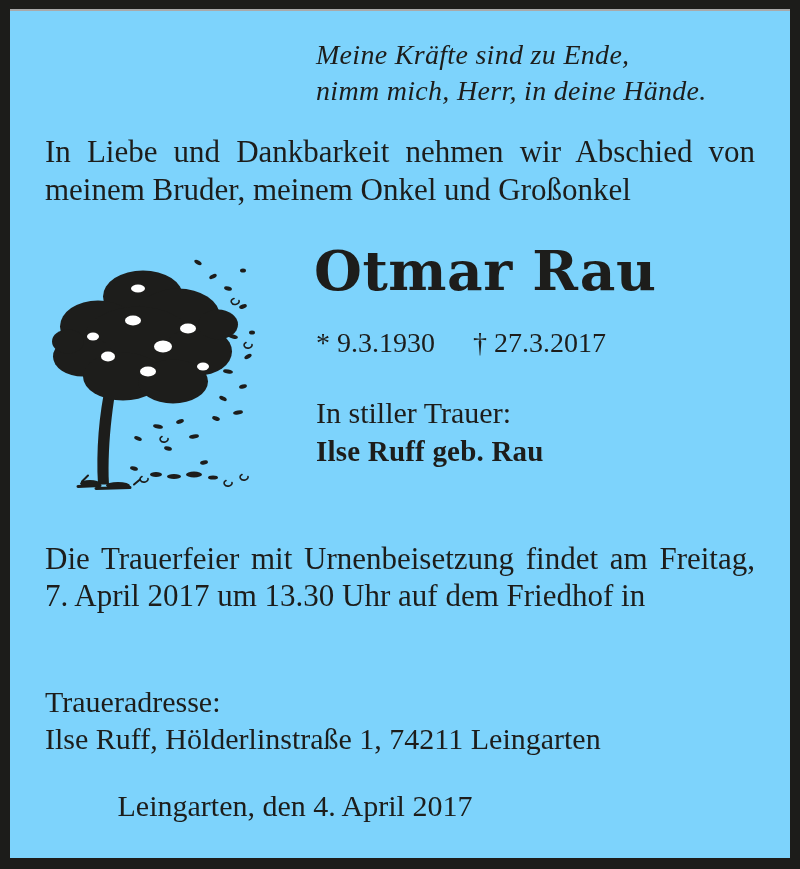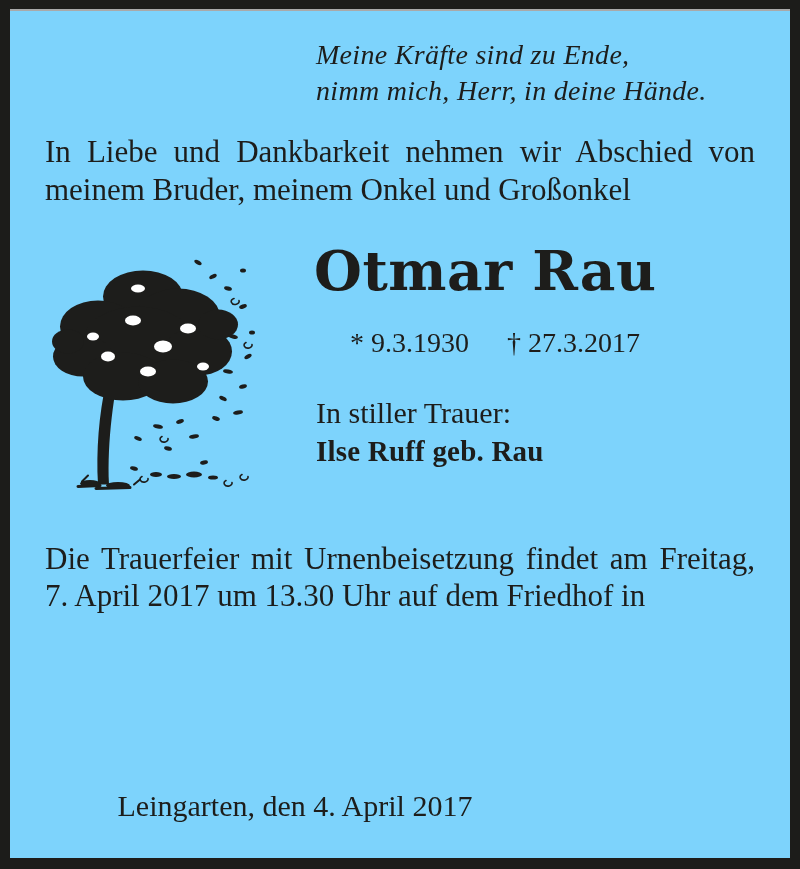--- a/index.html
+++ b/index.html
@@ -28,21 +28,21 @@
   }
   .just{text-align:justify;text-align-last:justify;text-justify:inter-word;}
 
   .name{
     left:314px;top:240px;width:460px;
     font-family:"DejaVu Serif",serif;font-weight:bold;
     font-size:55px;line-height:62px;letter-spacing:.5px;
   }
   .dates{
     left:316px;top:326px;width:420px;
-    font-size:28px;line-height:34px;margin-left:34px;
+    font-size:28px;line-height:34px;
   }
   .dates .death{margin-left:38px;}
   .mourning-intro{
     left:316px;top:396px;width:420px;
     font-size:30px;line-height:34px;
   }
   .mourners{
     left:316px;top:433px;width:460px;
     font-weight:bold;font-size:29px;line-height:36px;letter-spacing:.2px;
   }
@@ -165,16 +165,20 @@
   <div class="abs mourning-intro">In stiller Trauer:</div>
   <div class="abs mourners">
     <div>Ilse Ruff geb. Rau</div>
   </div>
 
   <div class="abs funeral">
     <div class="just">Die Trauerfeier mit Urnenbeisetzung findet am Freitag,</div>
     <div>7. April 2017 um 13.30 Uhr auf dem Friedhof in</div>
   </div>
 
+  <div class="abs address">
+    <div>Traueradresse:</div>
+    <div>Ilse Ruff, Hölderlinstraße 1, 74211 Leingarten</div>
+  </div>
 
   <div class="abs city-date">Leingarten, den 4. April 2017</div>
 
 </div>
 
 </body></html>

